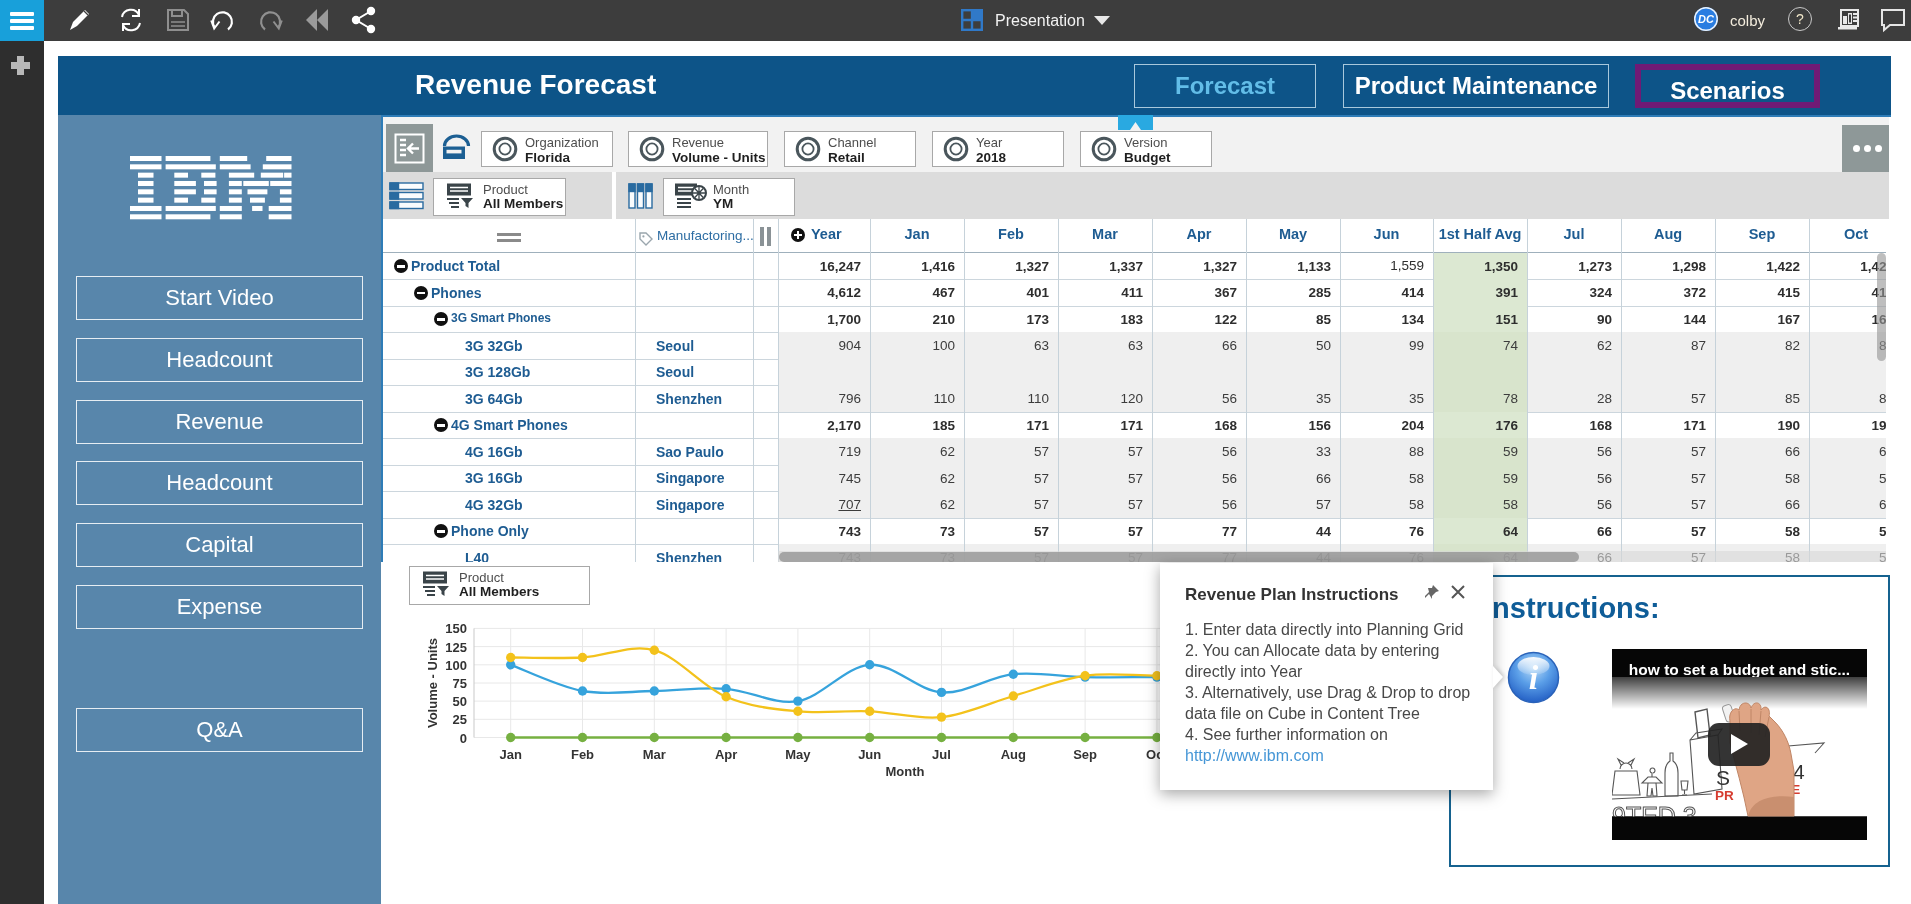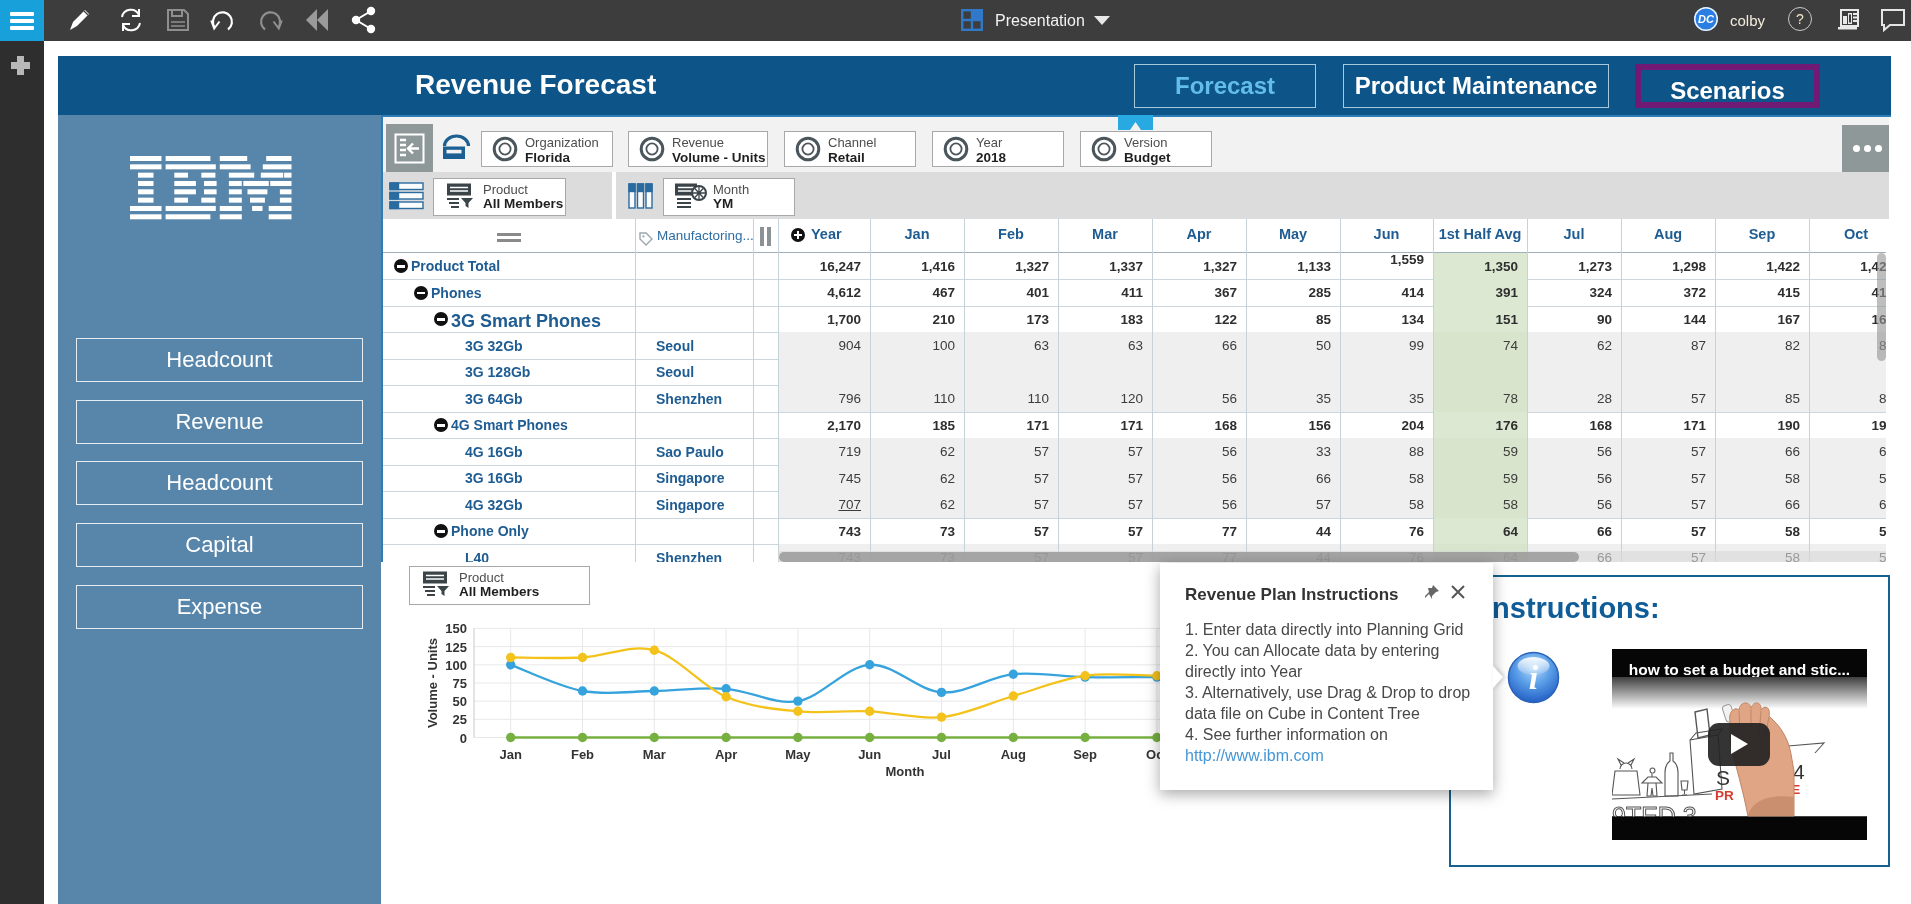--- a/index.html
+++ b/index.html
@@ -126,25 +126,27 @@
         <rect x="35.6" y="49.98" width="50.2" height="5.0"></rect>
         <rect x="89.8" y="49.98" width="22.0" height="5.0"></rect>
         <rect x="122.1" y="49.98" width="10.4" height="5.0"></rect>
         <rect x="138.7" y="49.98" width="22.8" height="5.0"></rect>
         <rect x="0" y="58.31" width="31.5" height="5.0"></rect>
         <rect x="35.6" y="58.31" width="44.8" height="5.0"></rect>
         <rect x="89.8" y="58.31" width="22.0" height="5.0"></rect>
         <rect x="138.7" y="58.31" width="22.8" height="5.0"></rect>
       </g>
     </svg>
+<div class="abs" style="left:76px;top:276px;width:287px;height:44px;border:1px solid #e6edf2;color:#fff;font-size:22px;text-align:center;line-height:42px;">Start Video</div>
 <div class="abs" style="left:76px;top:338px;width:287px;height:44px;border:1px solid #e6edf2;color:#fff;font-size:22px;text-align:center;line-height:42px;">Headcount</div>
 <div class="abs" style="left:76px;top:399.5px;width:287px;height:44px;border:1px solid #e6edf2;color:#fff;font-size:22px;text-align:center;line-height:42px;">Revenue</div>
 <div class="abs" style="left:76px;top:461px;width:287px;height:44px;border:1px solid #e6edf2;color:#fff;font-size:22px;text-align:center;line-height:42px;">Headcount</div>
 <div class="abs" style="left:76px;top:523px;width:287px;height:44px;border:1px solid #e6edf2;color:#fff;font-size:22px;text-align:center;line-height:42px;">Capital</div>
 <div class="abs" style="left:76px;top:584.5px;width:287px;height:44px;border:1px solid #e6edf2;color:#fff;font-size:22px;text-align:center;line-height:42px;">Expense</div>
+<div class="abs" style="left:76px;top:708px;width:287px;height:44px;border:1px solid #e6edf2;color:#fff;font-size:22px;text-align:center;line-height:42px;">Q&amp;A</div>
 <div class="abs" style="left:381px;top:115px;width:1510px;height:2px;background:#2e7cb7;"></div>
 <div class="abs" style="left:381px;top:115px;width:2px;height:447px;background:#2e7cb7;"></div>
 <div class="abs" style="left:383px;top:117px;width:1506px;height:55px;background:#f2f2f2;"></div>
 <div class="abs" style="left:386px;top:124px;width:47px;height:48px;background:#8e9898;"></div>
 <svg class="abs" style="left:394px;top:133px;" width="31" height="31" viewBox="0 0 31 31">
 <g stroke="#fff" fill="none" stroke-width="2">
         <rect x="1.5" y="1.5" width="28" height="28"></rect>
 <path d="M6 7 H12 M6 12 H12 M6 17 H12 M6 22 H12" stroke-width="2.4"></path>
 <path d="M25 15.5 H15 M19 10.5 L14 15.5 L19 20.5" stroke-width="2.4"></path>
       </g>
@@ -294,21 +296,21 @@
       <div class="abs" style="left:1426px;top:33.80000000000001px;width:1px;height:26.5px;background:#c6d2da;"></div>
       <div class="abs" style="left:11px;top:40.40000000000001px;width:14px;height:14px;border-radius:50%;background:#111;"></div>
       <div class="abs" style="left:14px;top:46.40000000000001px;width:8px;height:2.4px;background:#fff;"></div>
       <div class="abs" style="left:28px;top:39.30000000000001px;color:#1e5c92;font-size:14px;font-weight:bold;white-space:nowrap;">Product Total</div>
       <div class="abs" style="left:395px;top:39.80000000000001px;width:83px;text-align:right;color:#2e2e2e;font-size:13.5px;font-weight:bold;">16,247</div>
       <div class="abs" style="left:487px;top:39.80000000000001px;width:85px;text-align:right;color:#2e2e2e;font-size:13.5px;font-weight:bold;">1,416</div>
       <div class="abs" style="left:581px;top:39.80000000000001px;width:85px;text-align:right;color:#2e2e2e;font-size:13.5px;font-weight:bold;">1,327</div>
       <div class="abs" style="left:675px;top:39.80000000000001px;width:85px;text-align:right;color:#2e2e2e;font-size:13.5px;font-weight:bold;">1,337</div>
       <div class="abs" style="left:769px;top:39.80000000000001px;width:85px;text-align:right;color:#2e2e2e;font-size:13.5px;font-weight:bold;">1,327</div>
       <div class="abs" style="left:863px;top:39.80000000000001px;width:85px;text-align:right;color:#2e2e2e;font-size:13.5px;font-weight:bold;">1,133</div>
-      <div class="abs" style="left:957px;top:33px;width:84px;text-align:right;color:#2e2e2e;font-size:13.5px;font-weight:bold;">1,559</div>
+      <div class="abs" style="left:957px;top:39px;width:84px;text-align:right;color:#2e2e2e;font-size:13.5px;font-weight:normal;">1,559</div>
       <div class="abs" style="left:1050px;top:39.80000000000001px;width:85px;text-align:right;color:#2e2e2e;font-size:13.5px;font-weight:bold;">1,350</div>
       <div class="abs" style="left:1144px;top:39.80000000000001px;width:85px;text-align:right;color:#2e2e2e;font-size:13.5px;font-weight:bold;">1,273</div>
       <div class="abs" style="left:1238px;top:39.80000000000001px;width:85px;text-align:right;color:#2e2e2e;font-size:13.5px;font-weight:bold;">1,298</div>
       <div class="abs" style="left:1332px;top:39.80000000000001px;width:85px;text-align:right;color:#2e2e2e;font-size:13.5px;font-weight:bold;">1,422</div>
       <div class="abs" style="left:1426px;top:39.80000000000001px;width:85px;text-align:right;color:#2e2e2e;font-size:13.5px;font-weight:bold;">1,422</div>
       <div class="abs" style="left:1050px;top:60.30000000000001px;width:94px;height:26.5px;background:#dce8d2;"></div>
       <div class="abs" style="left:0;top:86.80000000000001px;width:1520px;height:1px;background:#ccd6dd;"></div>
       <div class="abs" style="left:252px;top:60.30000000000001px;width:1px;height:26.5px;background:#c6d2da;"></div>
       <div class="abs" style="left:370px;top:60.30000000000001px;width:1px;height:26.5px;background:#c6d2da;"></div>
       <div class="abs" style="left:395px;top:60.30000000000001px;width:1px;height:26.5px;background:#c6d2da;"></div>
@@ -349,21 +351,21 @@
       <div class="abs" style="left:769px;top:86.80000000000001px;width:1px;height:26.5px;background:#c6d2da;"></div>
       <div class="abs" style="left:863px;top:86.80000000000001px;width:1px;height:26.5px;background:#c6d2da;"></div>
       <div class="abs" style="left:957px;top:86.80000000000001px;width:1px;height:26.5px;background:#c6d2da;"></div>
       <div class="abs" style="left:1050px;top:86.80000000000001px;width:1px;height:26.5px;background:#c6d2da;"></div>
       <div class="abs" style="left:1144px;top:86.80000000000001px;width:1px;height:26.5px;background:#c6d2da;"></div>
       <div class="abs" style="left:1238px;top:86.80000000000001px;width:1px;height:26.5px;background:#c6d2da;"></div>
       <div class="abs" style="left:1332px;top:86.80000000000001px;width:1px;height:26.5px;background:#c6d2da;"></div>
       <div class="abs" style="left:1426px;top:86.80000000000001px;width:1px;height:26.5px;background:#c6d2da;"></div>
       <div class="abs" style="left:51px;top:93.4px;width:14px;height:14px;border-radius:50%;background:#111;"></div>
       <div class="abs" style="left:54px;top:99.4px;width:8px;height:2.4px;background:#fff;"></div>
-      <div class="abs" style="left:68px;top:92.30000000000001px;color:#1e5c92;font-size:18px;font-weight:bold;white-space:nowrap;">3G Smart Phones</div>
+      <div class="abs" style="left:68px;top:92.30000000000001px;color:#1e5c92;font-size:12px;font-weight:bold;white-space:nowrap;">3G Smart Phones</div>
       <div class="abs" style="left:395px;top:92.80000000000001px;width:83px;text-align:right;color:#2e2e2e;font-size:13.5px;font-weight:bold;">1,700</div>
       <div class="abs" style="left:487px;top:92.80000000000001px;width:85px;text-align:right;color:#2e2e2e;font-size:13.5px;font-weight:bold;">210</div>
       <div class="abs" style="left:581px;top:92.80000000000001px;width:85px;text-align:right;color:#2e2e2e;font-size:13.5px;font-weight:bold;">173</div>
       <div class="abs" style="left:675px;top:92.80000000000001px;width:85px;text-align:right;color:#2e2e2e;font-size:13.5px;font-weight:bold;">183</div>
       <div class="abs" style="left:769px;top:92.80000000000001px;width:85px;text-align:right;color:#2e2e2e;font-size:13.5px;font-weight:bold;">122</div>
       <div class="abs" style="left:863px;top:92.80000000000001px;width:85px;text-align:right;color:#2e2e2e;font-size:13.5px;font-weight:bold;">85</div>
       <div class="abs" style="left:957px;top:92.80000000000001px;width:84px;text-align:right;color:#2e2e2e;font-size:13.5px;font-weight:bold;">134</div>
       <div class="abs" style="left:1050px;top:92.80000000000001px;width:85px;text-align:right;color:#2e2e2e;font-size:13.5px;font-weight:bold;">151</div>
       <div class="abs" style="left:1144px;top:92.80000000000001px;width:85px;text-align:right;color:#2e2e2e;font-size:13.5px;font-weight:bold;">90</div>
       <div class="abs" style="left:1238px;top:92.80000000000001px;width:85px;text-align:right;color:#2e2e2e;font-size:13.5px;font-weight:bold;">144</div>

